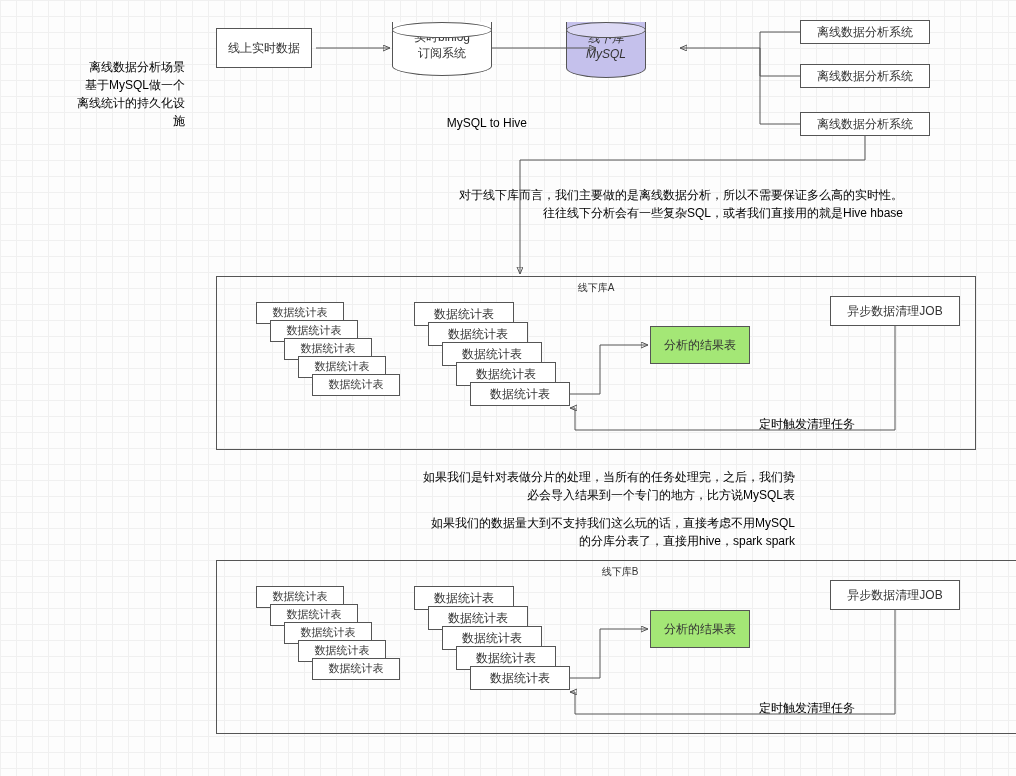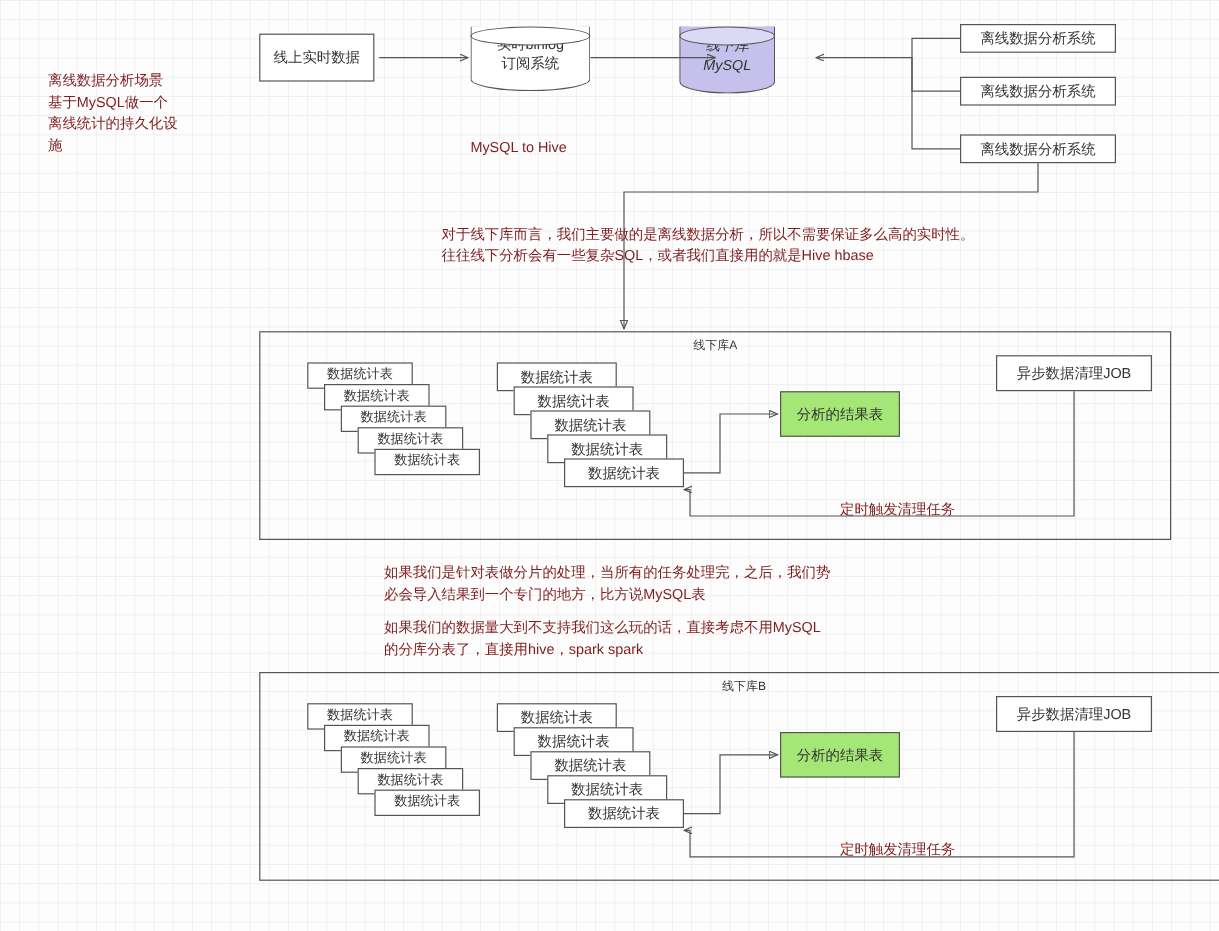--- a/index.html
+++ b/index.html
@@ -23,23 +23,24 @@
     background: #fff;
     display: flex;
     align-items: center;
     justify-content: center;
     text-align: center;
     padding: 2px 4px;
     line-height: 1.4;
   }
   .text-only {
     position: absolute;
-    text-align: left;
+    text-align: right;
     line-height: 1.5;
-    color: #7f1d1d;
+    color: #000000;
+    margin-left: 35px;
   }
   .cylinder {
     position: absolute;
     text-align: center;
   }
   .cylinder .body {
     border-left: 1px solid #555;
     border-right: 1px solid #555;
     border-bottom: 1px solid #555;
     border-bottom-left-radius: 50% 10px;

